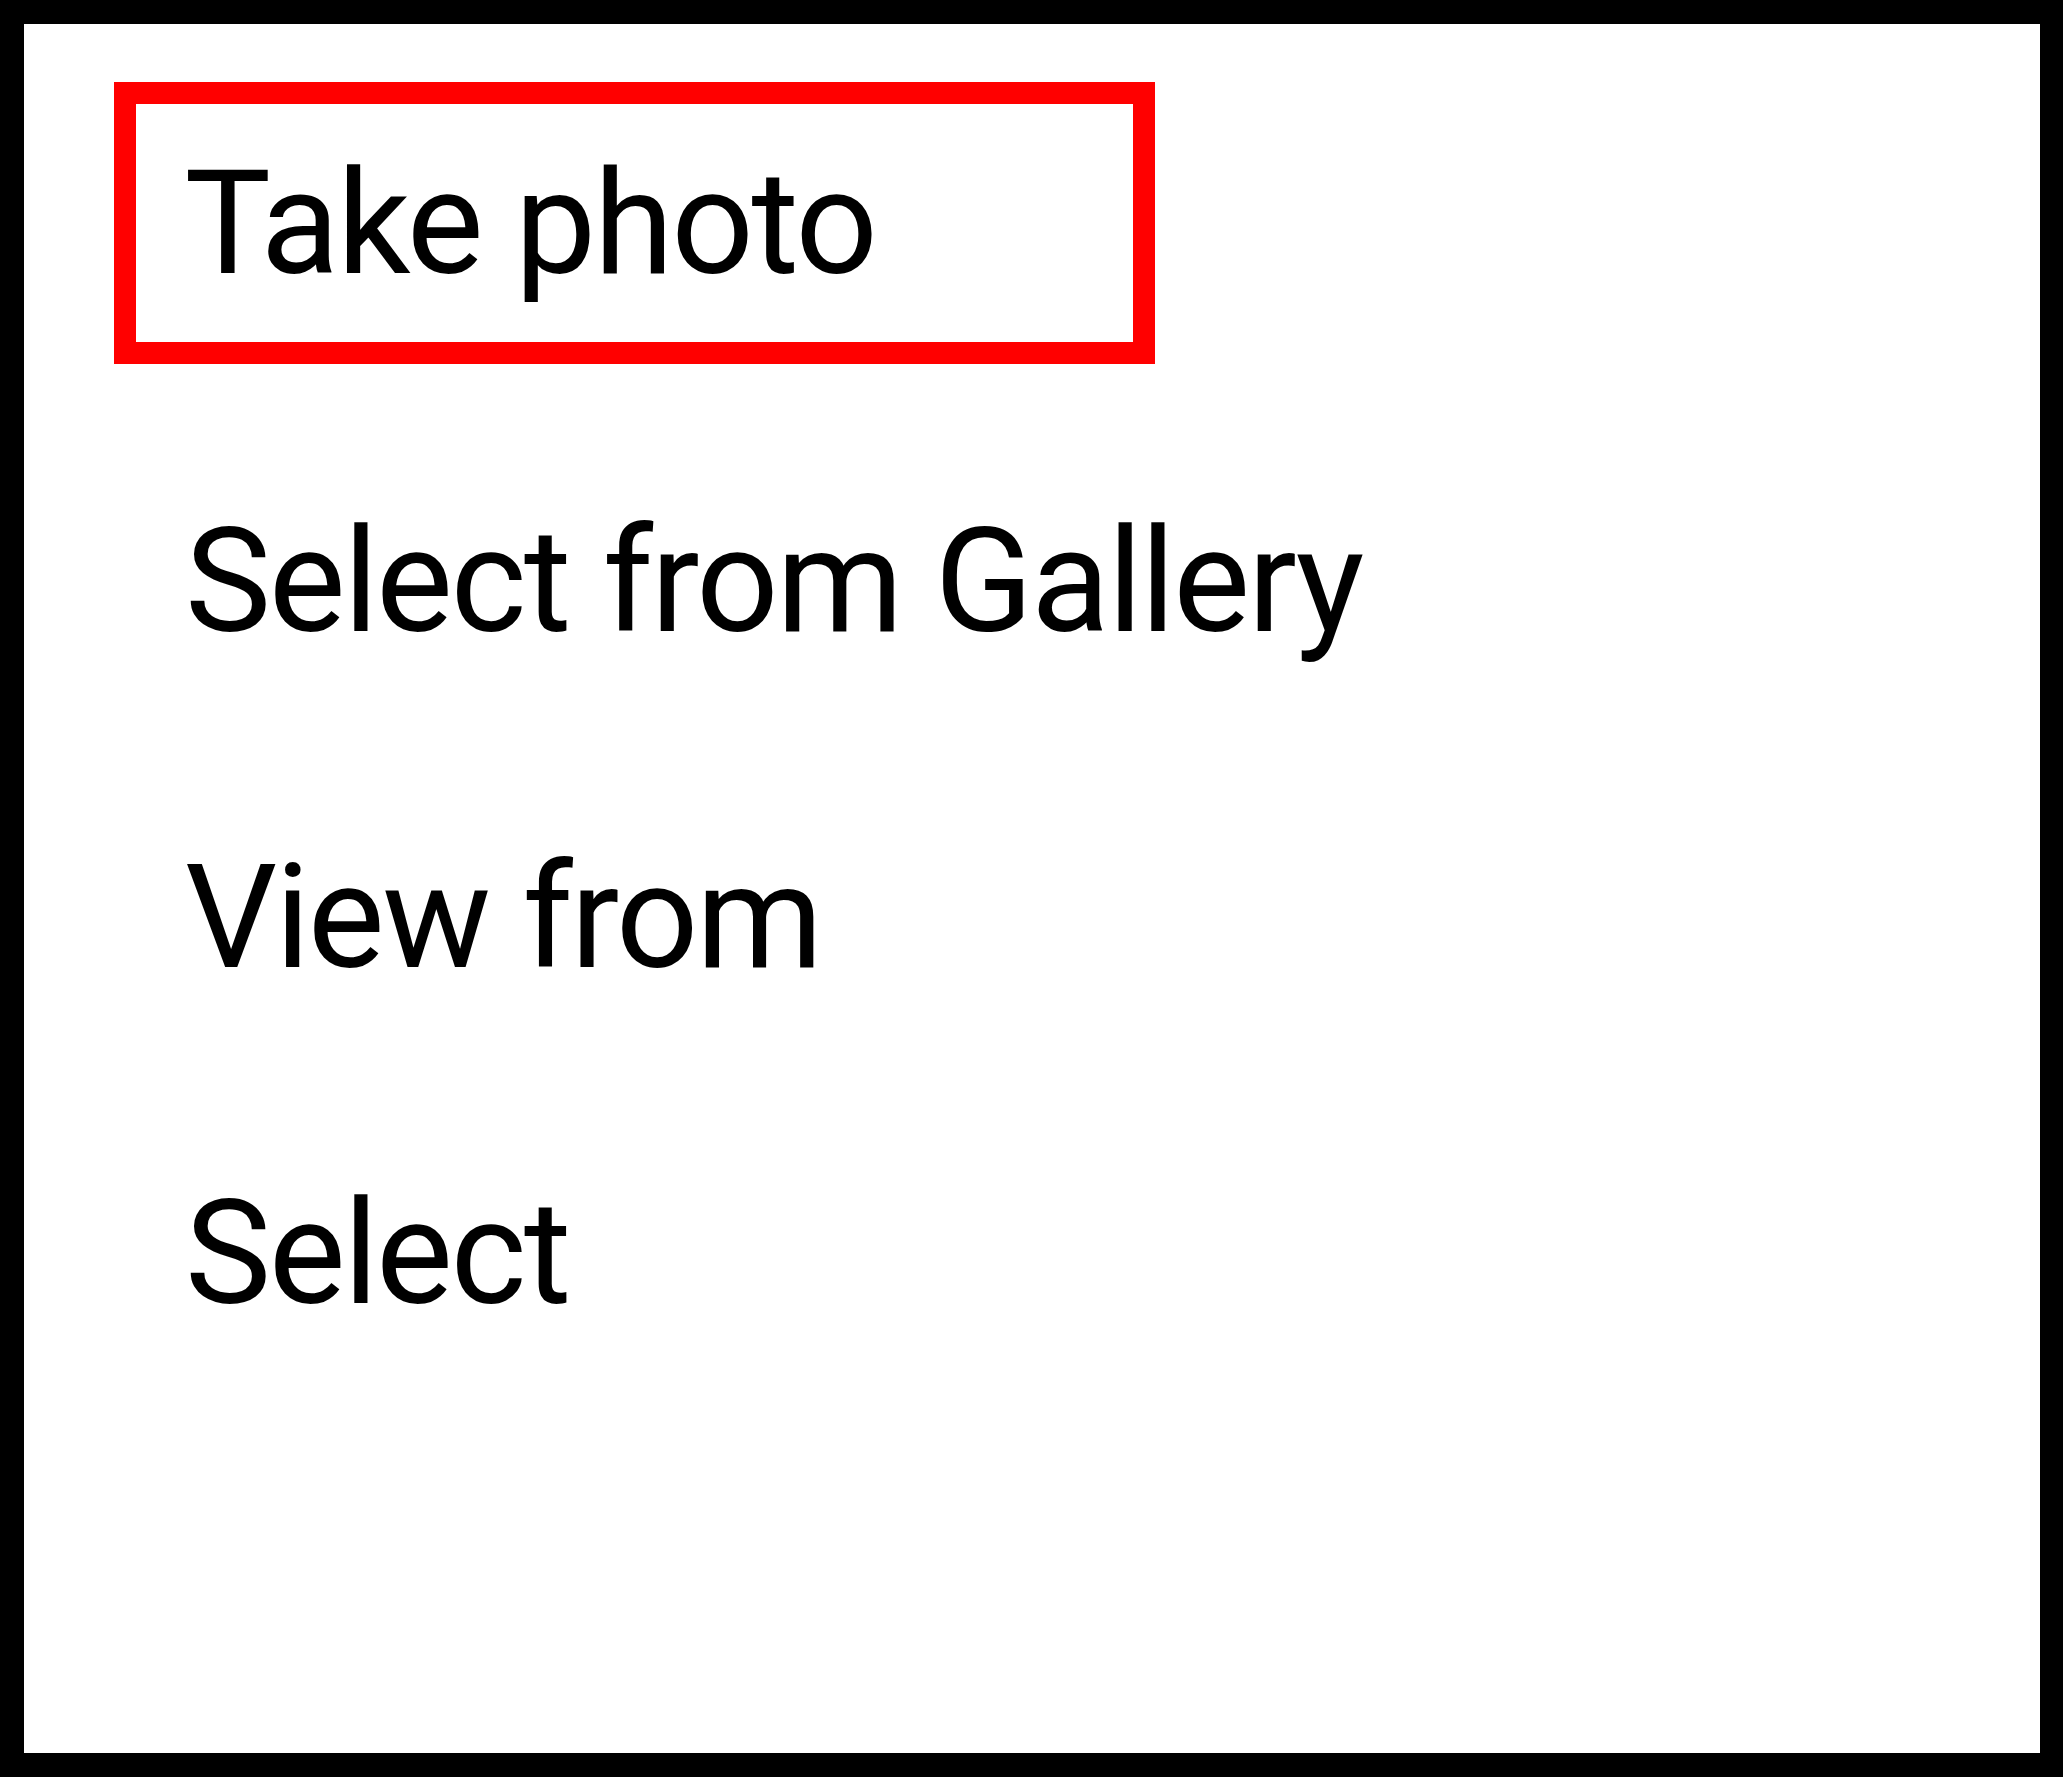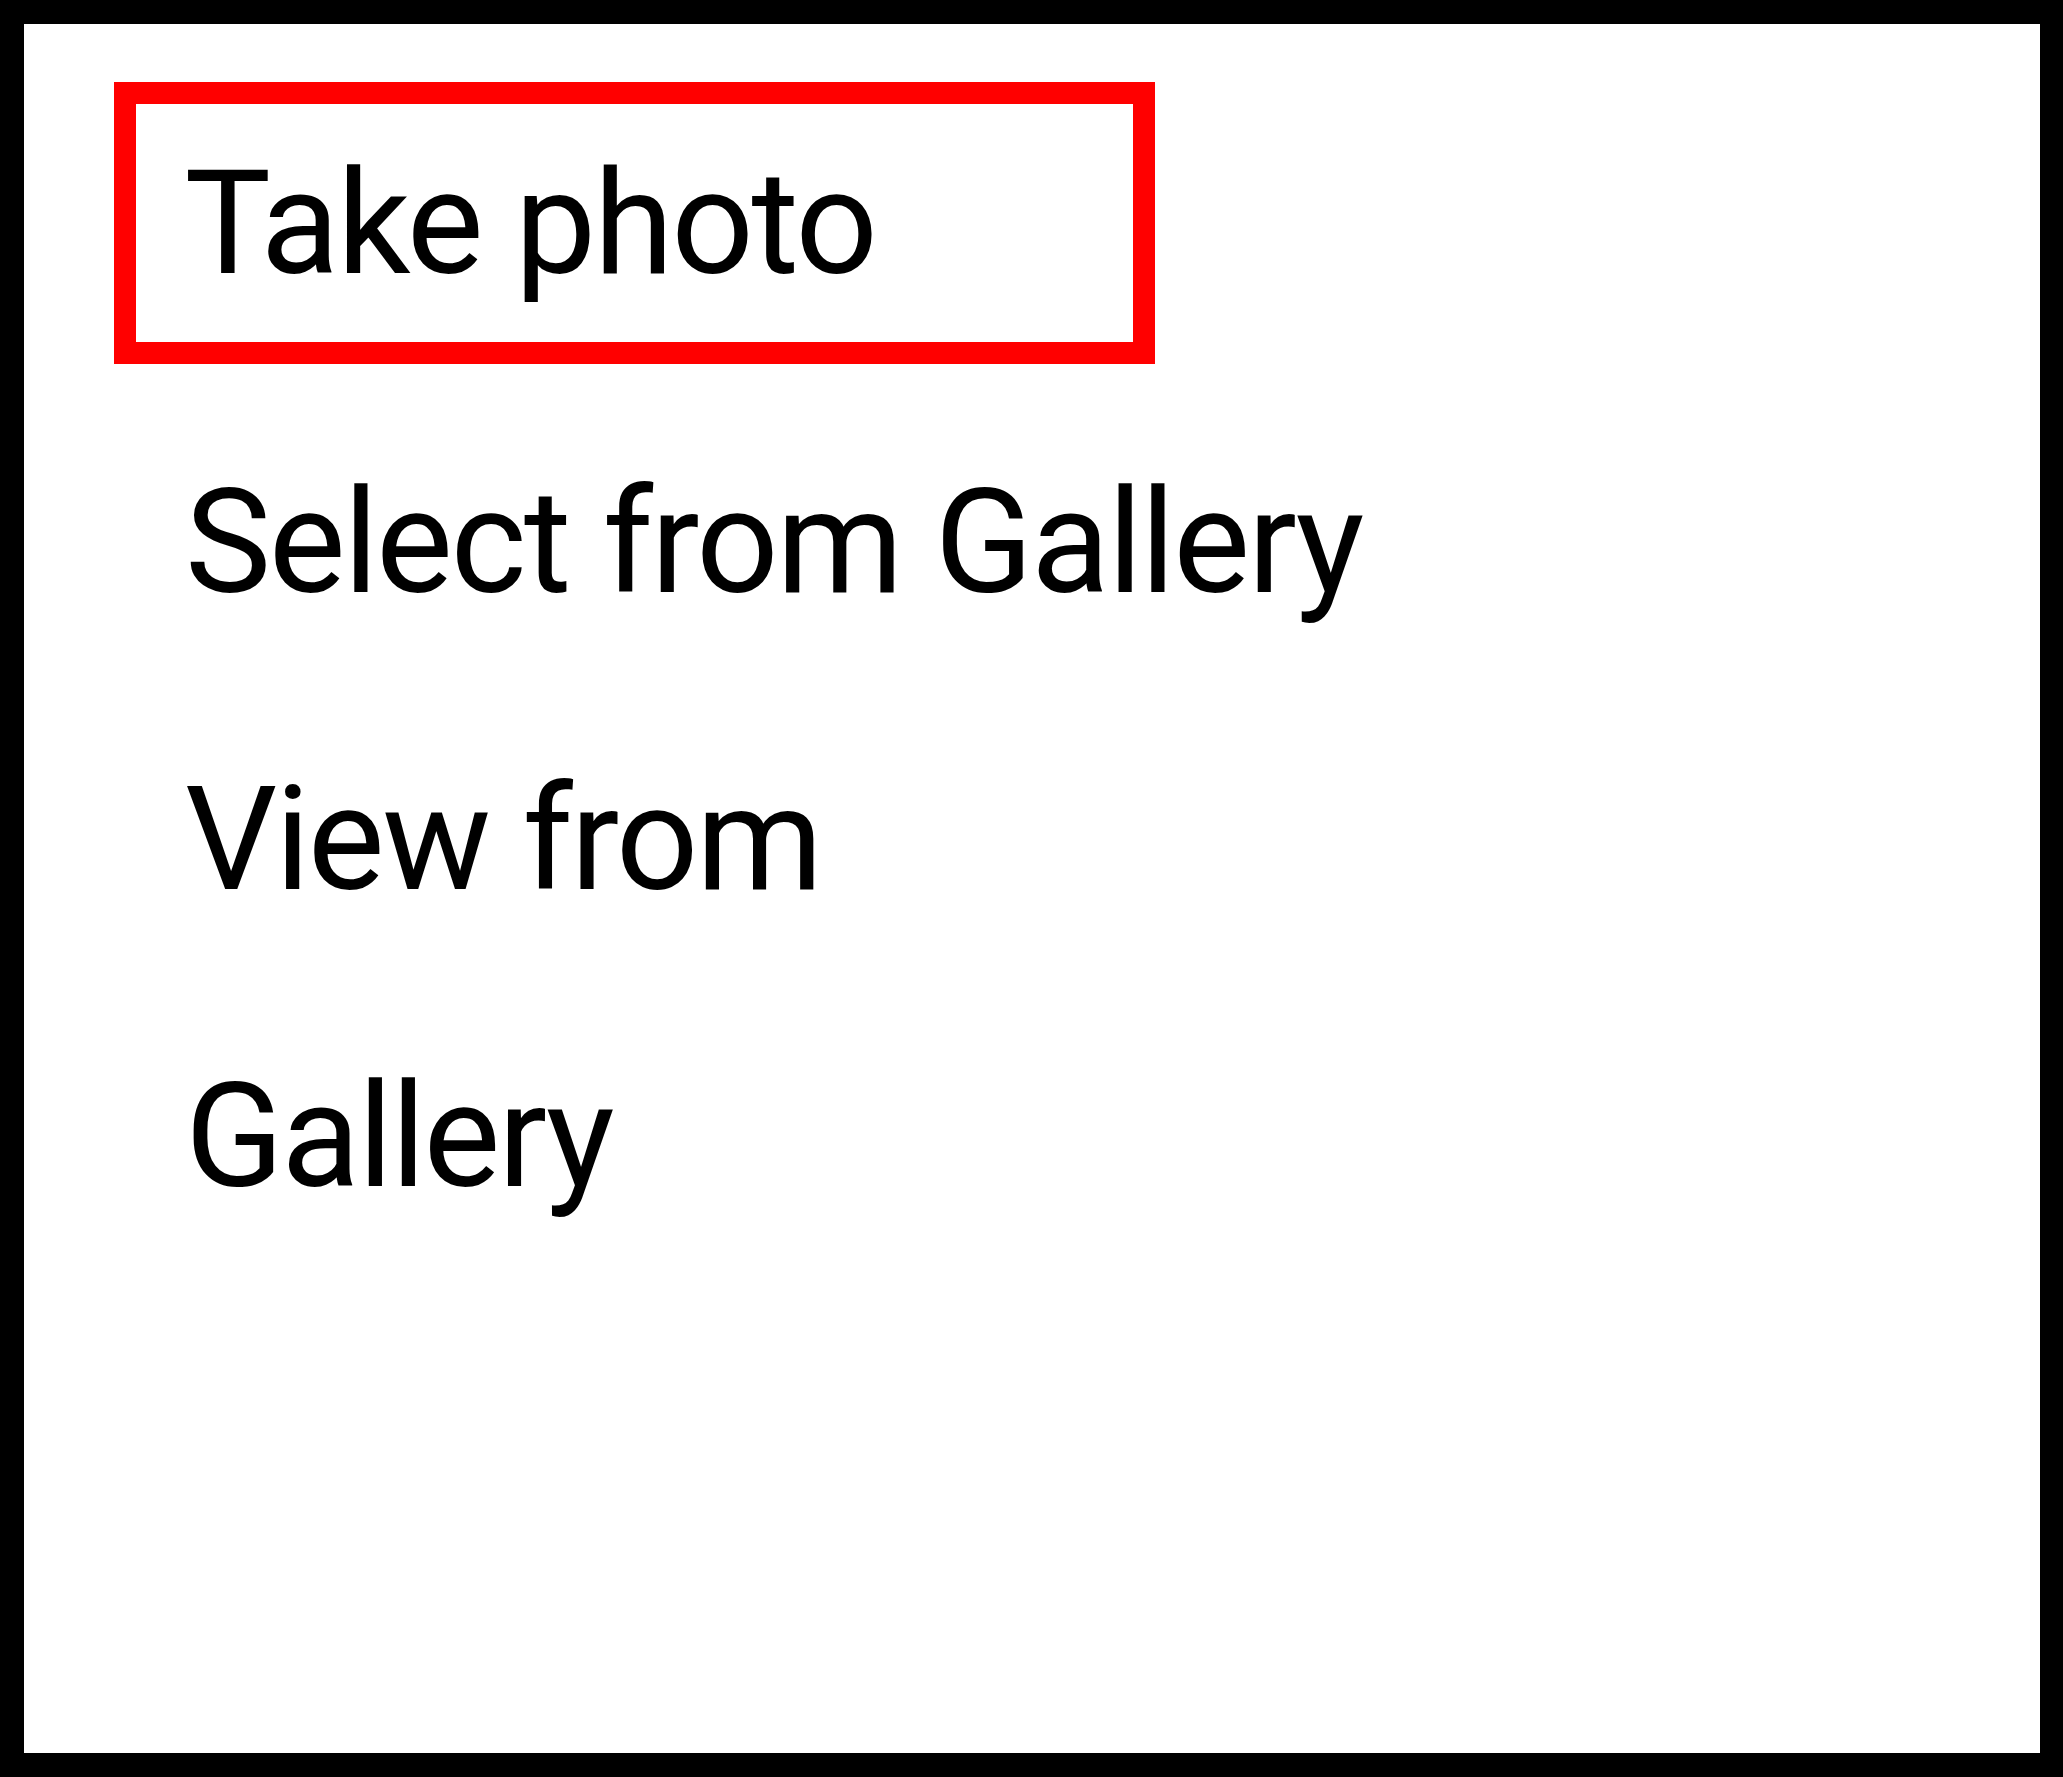--- a/index.html
+++ b/index.html
@@ -14,21 +14,21 @@
       height: 1777px;
     }
     .dialog-container {
       width: 2064px;
       height: 1777px;
       border: 24px solid #000000;
       background: #ffffff;
       padding: 81px 113px;
       display: flex;
       flex-direction: column;
-      gap: 59px;
+      gap: 98px;
     }
     .menu-item {
       font-size: 145px;
       font-weight: 400;
       color: #000000;
       letter-spacing: -2.4px;
       line-height: 1.2;
       padding: 32px 48px;
       cursor: pointer;
       width: fit-content;
@@ -47,16 +47,16 @@
   <div class="menu-item highlighted">
     <span>Take photo</span>
   </div>
   <div class="menu-item">
     <span>Select from Gallery</span>
   </div>
   <div class="menu-item">
     <span>View from</span>
   </div>
   <div class="menu-item">
-    <span>Gallery</span>
+    <span>Select</span>
   </div>
 </div>
 
 
 </body></html>

